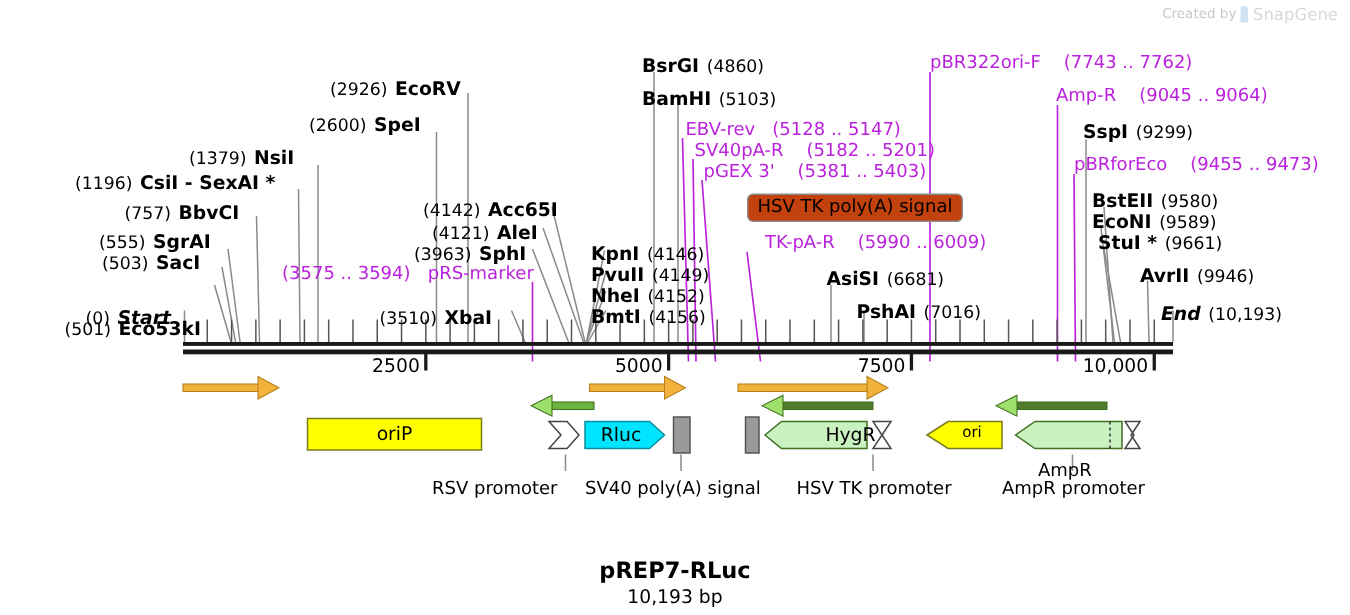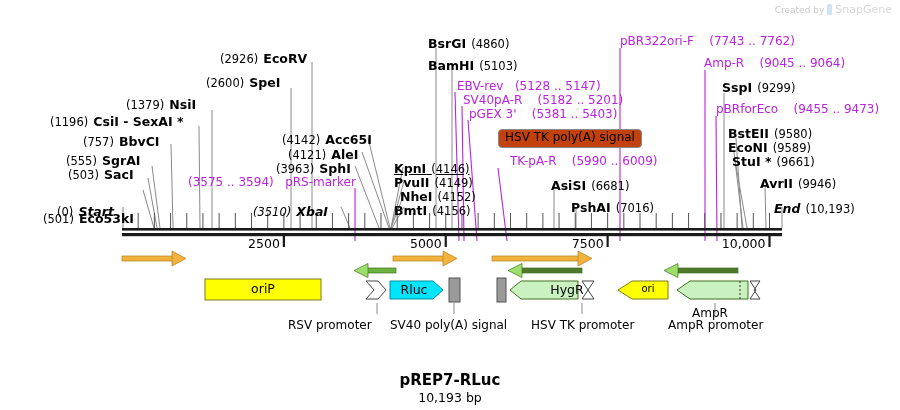--- a/index.html
+++ b/index.html
@@ -301,46 +301,46 @@
 </div>
 <div class="lbl" style="left:206px;top:74px;">
   <span class="pos">(2600)</span>
   <span class="enz">SpeI</span>
 </div>
 <div class="lbl" style="left:220px;top:50px;">
   <span class="pos">(2926)</span>
   <span class="enz">EcoRV</span>
 </div>
 
-<div class="lbl" style="left:253px;top:203px;font-style:italic;">
+<div class="lbl" style="left:253px;top:203px;">
   <span class="pos">(3510)</span>
   <span class="enz">XbaI</span>
 </div>
 <div class="lbl" style="left:276px;top:160px;">
   <span class="pos">(3963)</span>
   <span class="enz">SphI</span>
 </div>
 <div class="lbl" style="left:288px;top:146px;">
   <span class="pos">(4121)</span>
   <span class="enz">AleI</span>
 </div>
 <div class="lbl" style="left:282px;top:131px;">
   <span class="pos">(4142)</span>
   <span class="enz">Acc65I</span>
 </div>
 
-<div class="lbl" style="left:394px;top:160px;text-decoration:underline;">
+<div class="lbl" style="left:394px;top:160px;">
   <span class="enz">KpnI</span>
   <span class="pos">(4146)</span>
 </div>
 <div class="lbl" style="left:394px;top:174px;text-align:center;">
   <span class="enz">PvuII</span>
   <span class="pos">(4149)</span>
 </div>
-<div class="lbl" style="left:394px;top:188px;margin-left:6px;">
+<div class="lbl" style="left:394px;top:188px;">
   <span class="enz">NheI</span>
   <span class="pos">(4152)</span>
 </div>
 <div class="lbl" style="left:394px;top:202px;">
   <span class="enz">BmtI</span>
   <span class="pos">(4156)</span>
 </div>
 
 <div class="lbl" style="left:428px;top:35px;">
   <span class="enz">BsrGI</span>

